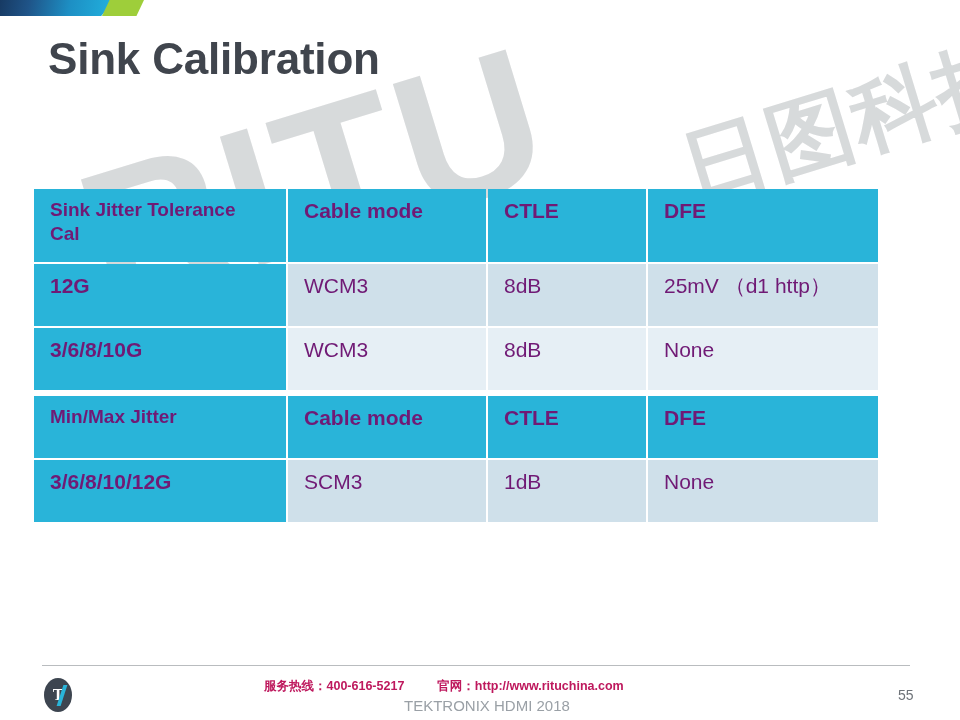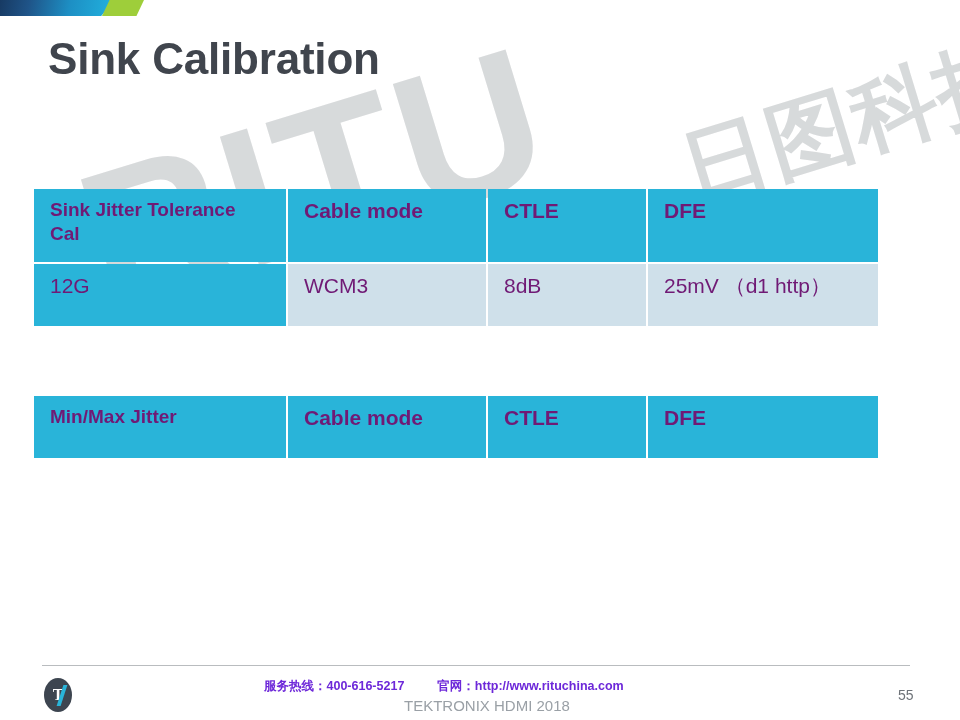--- a/index.html
+++ b/index.html
@@ -110,21 +110,21 @@
   .tbl td.hdr {
     background: #29b4d9;
     font-weight: bold;
     font-size: 21px;
     padding-top: 9px;
     height: 37px;
   }
   .tbl td.hdr.first { font-size: 19px; }
   .tbl td.label {
     background: #29b4d9;
-    font-weight: normal;
+    font-weight: bold;
     padding-top: 9px;
     height: 37px;
     margin-top: 39px;
   }
   .tbl td.val-a {
     background: #cfe0ea;
     padding-top: 9px;
     height: 37px;
     font-weight: normal;
   }
@@ -178,21 +178,21 @@
     height: 21px;
     background: #29b4d9;
     transform: skewX(-18deg);
   }
   #footer-contact {
     position: absolute;
     left: 264px;
     top: 678px;
     font-size: 12.5px;
     font-weight: bold;
-    color: #6d28d9;
+    color: #be185d;
     z-index: 10;
     white-space: nowrap;
   }
   #footer-contact .sep { display: inline-block; width: 26px; }
   #footer-deck {
     position: absolute;
     left: 404px;
     top: 682px;
     font-size: 15px;
     color: #9aa0a6;
@@ -237,37 +237,49 @@
       <td class="hdr">Cable mode</td>
       <td class="hdr">CTLE</td>
       <td class="hdr">DFE</td>
     </tr>
     <tr>
       <td class="label">12G</td>
       <td class="val-a">WCM3</td>
       <td class="val-a">8dB</td>
       <td class="val-a">25mV （d1 http）</td>
     </tr>
+    <tr>
+      <td class="label">3/6/8/10G</td>
+      <td class="val-b">WCM3</td>
+      <td class="val-b">8dB</td>
+      <td class="val-b">None</td>
+    </tr>
   </tbody>
 </table>
 
 <table class="tbl" id="table-minmax">
   <colgroup>
     <col class="c1">
       <col class="c2">
       <col class="c3">
       <col class="c4">
   </colgroup>
   <tbody>
     <tr>
       <td class="hdr first">Min/Max Jitter</td>
       <td class="hdr">Cable mode</td>
       <td class="hdr">CTLE</td>
       <td class="hdr">DFE</td>
     </tr>
+    <tr>
+      <td class="label">3/6/8/10/12G</td>
+      <td class="val-a">SCM3</td>
+      <td class="val-a">1dB</td>
+      <td class="val-a">None</td>
+    </tr>
   </tbody>
 </table>
 
 <div id="footer-rule"></div>
 
 <div id="logo">
   <div id="logo-mark">T</div>
   <div id="logo-slash"></div>
 </div>
 

